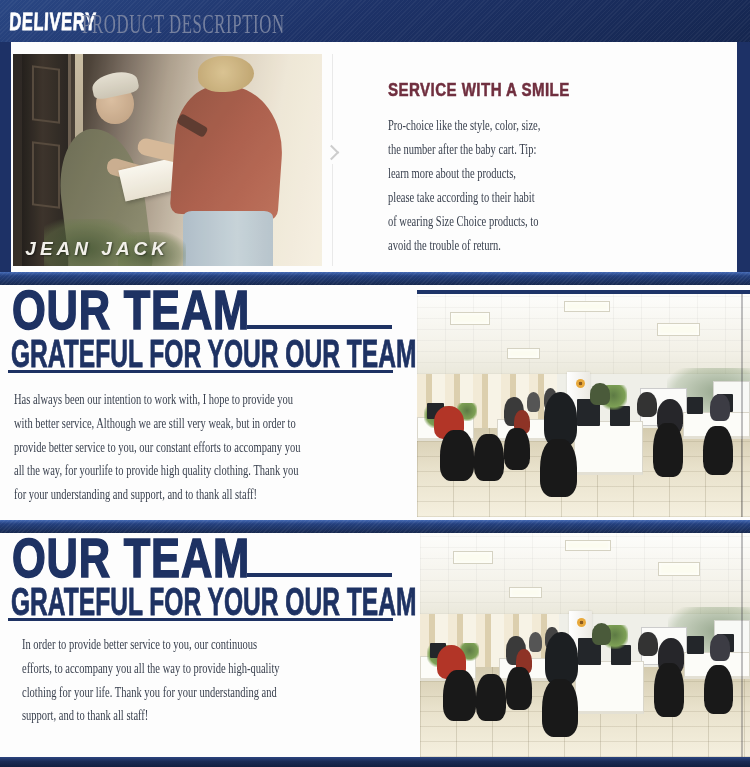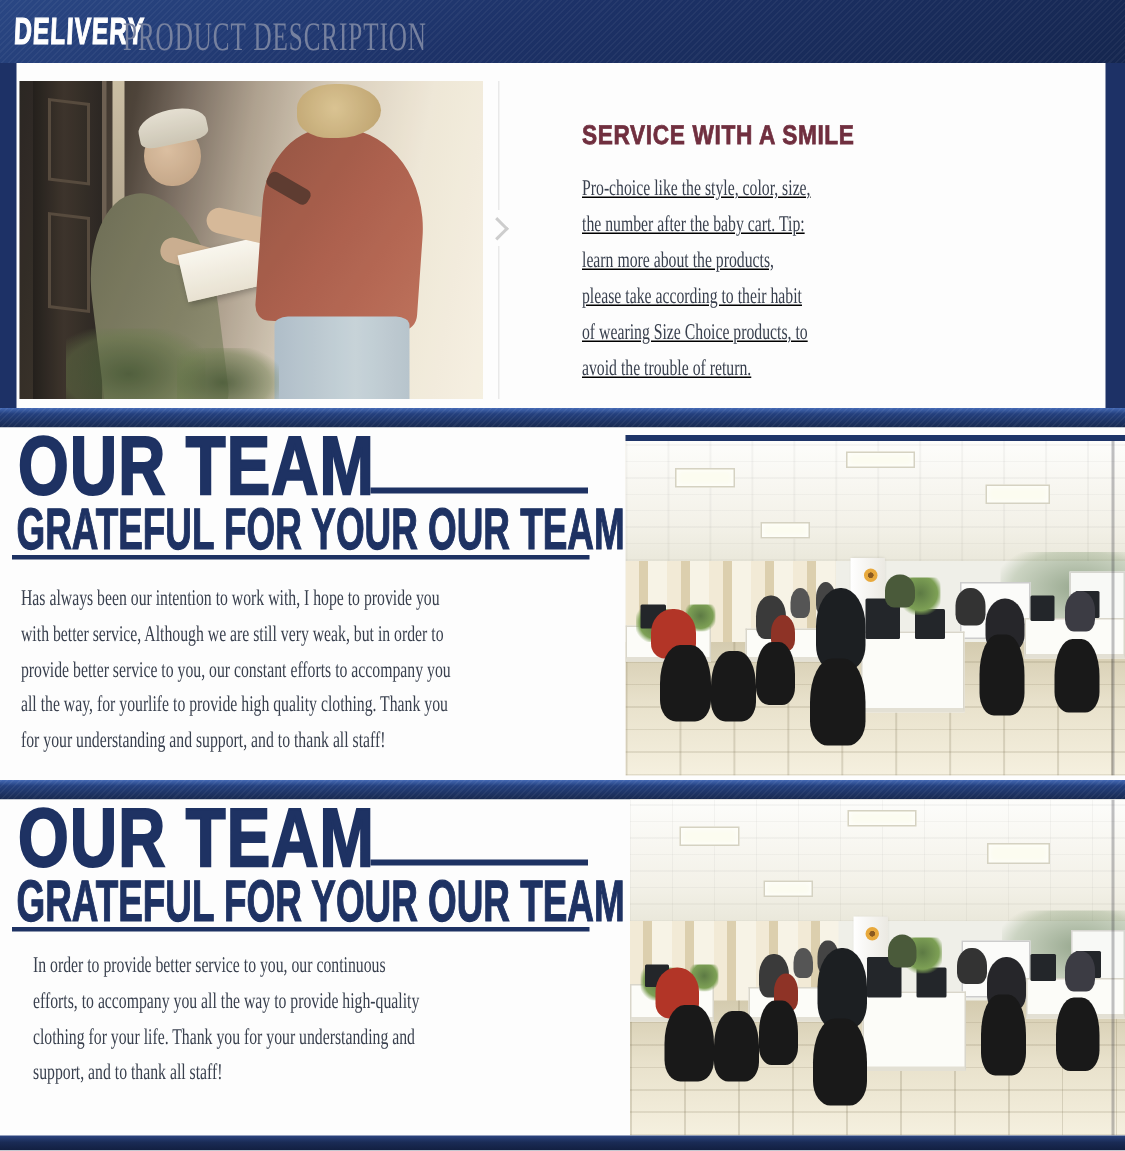--- a/index.html
+++ b/index.html
@@ -64,21 +64,21 @@
     color:#efece2; text-shadow:1px 1px 2px rgba(0,0,0,0.4); margin-top:-2px; white-space:nowrap; }
   .ov-initial { font-size:27px; font-weight:bold; margin-right:1px; }
   .ov-cn { font-size:13px; color:#f5f3ea; opacity:0.92; text-shadow:1px 1px 2px rgba(0,0,0,0.4); margin-top:-1px; }
 
   .vrule { position:absolute; left:321px; top:12px; width:1px; height:212px; background:#e9e9e9; }
   .chev-wrap { position:absolute; left:312px; top:98px; width:20px; height:24px; background:#fdfdfd;
     display:flex; align-items:center; justify-content:center; cursor:pointer; }
   .chev { width:11px; height:11px; border-top:2px solid #cdcdcd; border-right:2px solid #cdcdcd;
     transform:rotate(45deg); margin-right:4px; }
 
-  .service-text { position:absolute; left:377px; top:38px; width:320px;text-decoration:underline; }
+  .service-text { position:absolute; left:377px; top:38px; width:320px; }
   .service-heading { color:#702f3f; font-size:18px; font-weight:bold; line-height:20px;
     display:inline-block; transform:scaleX(0.84); transform-origin:0 0; letter-spacing:0.5px;
     -webkit-text-stroke:0.5px #702f3f; white-space:nowrap; }
   .service-body { margin-top:13px; font-family:"Liberation Serif", serif; font-size:15px;
     line-height:24px; color:#39404e; white-space:pre-line; width:340px;
     transform:scaleX(0.70); transform-origin:0 0; }
 
   
   .divider { position:absolute; left:0; width:750px; height:13px;
     background:linear-gradient(180deg,#456ab5 0%,#24407e 30%,#18294f 100%); }
@@ -175,20 +175,21 @@
       <div class="dv-box"></div>
       <div class="dv-customer-arm"></div>
       <div class="dv-customer-body"></div>
       <div class="dv-sleeve"></div>
       <div class="dv-customer-hair"></div>
       <div class="dv-jeans"></div>
       <div class="dv-green" style="left:10%;top:78%;width:30%;height:26%;"></div>
       <div class="dv-green" style="left:34%;top:84%;width:22%;height:20%;"></div>
       <div class="dv-wash"></div>
       <div class="dv-overlay">
+        <div class="ov-brand">JEAN JACK</div>
       </div>
     </div>
 
     <div class="vrule"></div>
     <div class="chev-wrap">
       <span class="chev"></span>
     </div>
 
     <div class="service-text">
       <h2 class="service-heading">SERVICE WITH A SMILE</h2>

